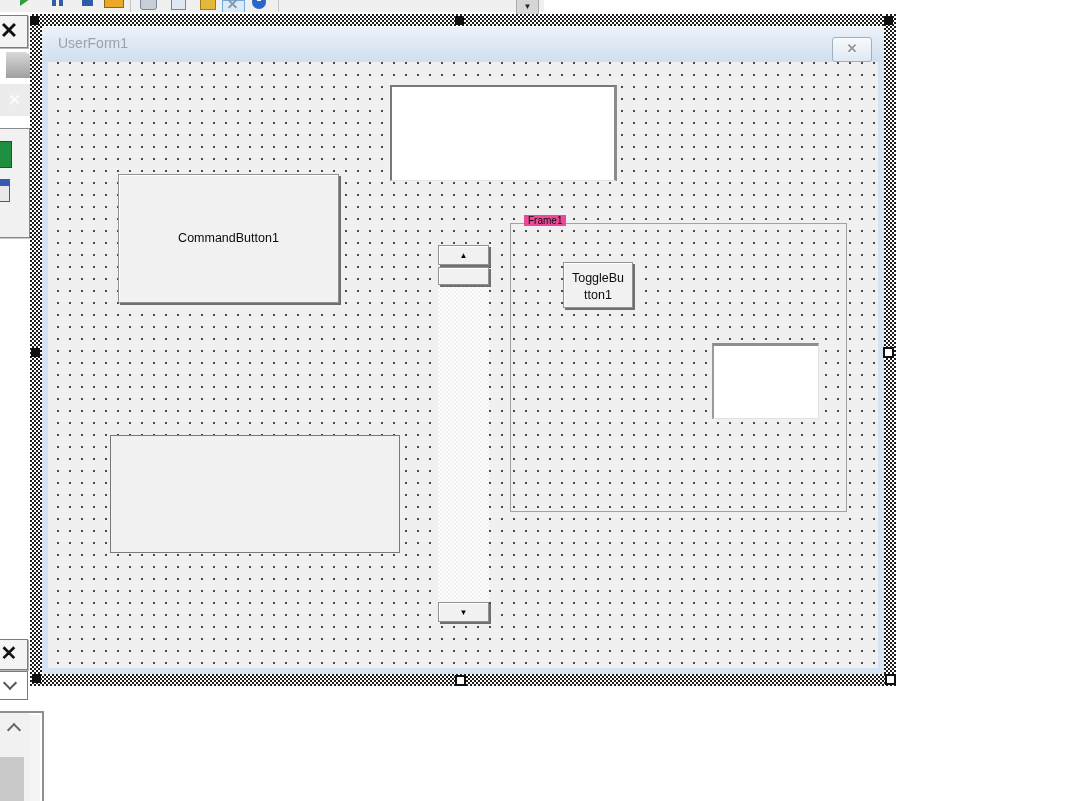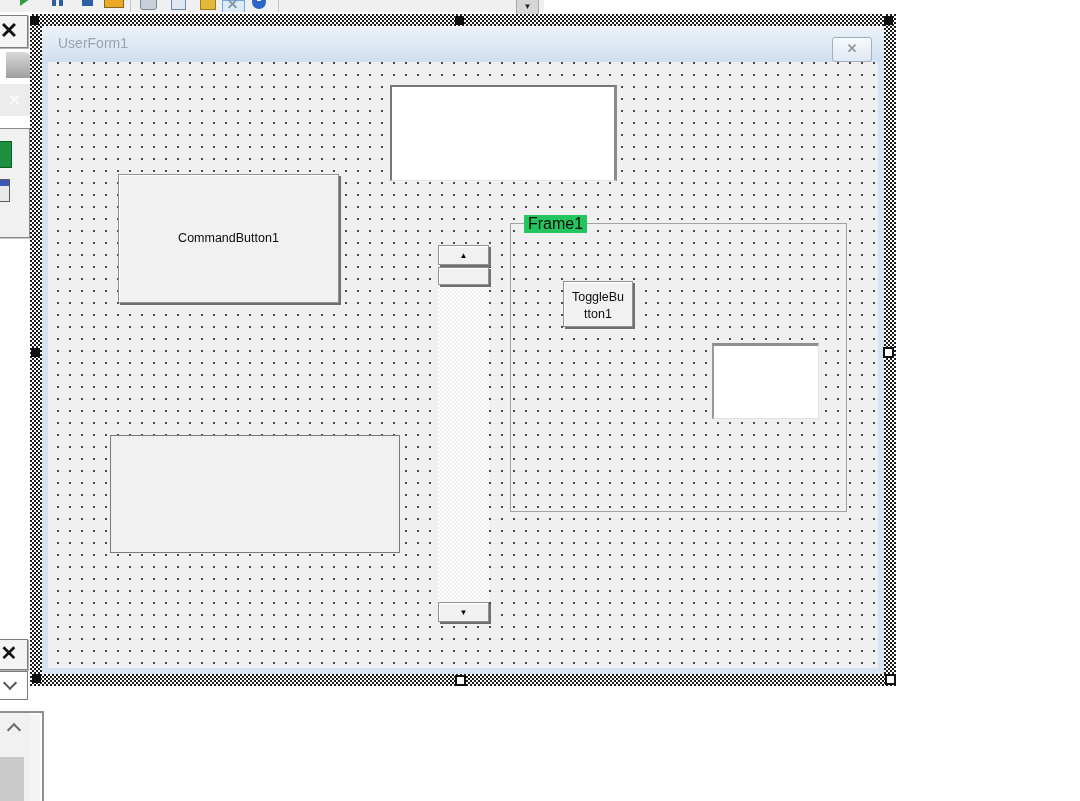--- a/index.html
+++ b/index.html
@@ -66,22 +66,22 @@
 
   
   .raised{background:#f1f1f1;border:1px solid #929292;box-shadow:inset 1px 1px 0 #ffffff,2px 2px 0 #6f6f6f;box-sizing:border-box;}
   .cmdbtn{left:118px;top:174px;width:221px;height:129px;text-align:center;font-size:12.5px;color:#0c0c0c;line-height:126px;}
   .tb1{left:390px;top:85px;width:227px;height:96px;background:#fff;box-sizing:border-box;
     border-top:2px solid #787878;border-left:2px solid #787878;border-right:3px solid #8b8b8b;border-bottom:1px solid #e4e4e4;}
   .vscroll-btn{width:51px;height:20px;text-align:center;font-size:8px;color:#000;line-height:19px;}
   .vtrack{left:438px;top:287px;width:51px;height:315px;
     background-image:conic-gradient(#ffffff 25%,#f0f0f0 0 50%,#ffffff 0 75%,#f0f0f0 0);background-size:4px 4px;}
   .frame1{left:510px;top:223px;width:337px;height:289px;border:1px solid #a2a2a2;box-sizing:border-box;}
-  .frame1-cap{left:524px;top:215px;background:#22c55e;padding:0 4px;font-size:16px;color:#0c0c0c;}
-  .togglebtn{left:563px;top:281px;width:70px;height:46px;}
+  .frame1-cap{left:524px;top:215px;background:#ec4899;padding:0 4px;font-size:10px;color:#0c0c0c;}
+  .togglebtn{left:563px;top:262px;width:70px;height:46px;}
   .togglebtn .txt{position:absolute;left:0;top:0;width:100%;height:41px;overflow:hidden;
     text-align:center;font-size:12.5px;line-height:17px;padding-top:7px;box-sizing:border-box;color:#0c0c0c;}
   .tb2{left:712px;top:343px;width:107px;height:76px;background:#fff;box-sizing:border-box;
     border-top:3px solid #8e8e8e;border-left:2px solid #9a9a9a;border-right:1px solid #e2e2e2;border-bottom:1px solid #e2e2e2;}
   .lbl1{left:110px;top:435px;width:290px;height:118px;background:#f1f1f1;border:1px solid #7a7a7a;box-sizing:border-box;}
 </style>
 </head>
 <body>
 
 <div class="abs topbar">

